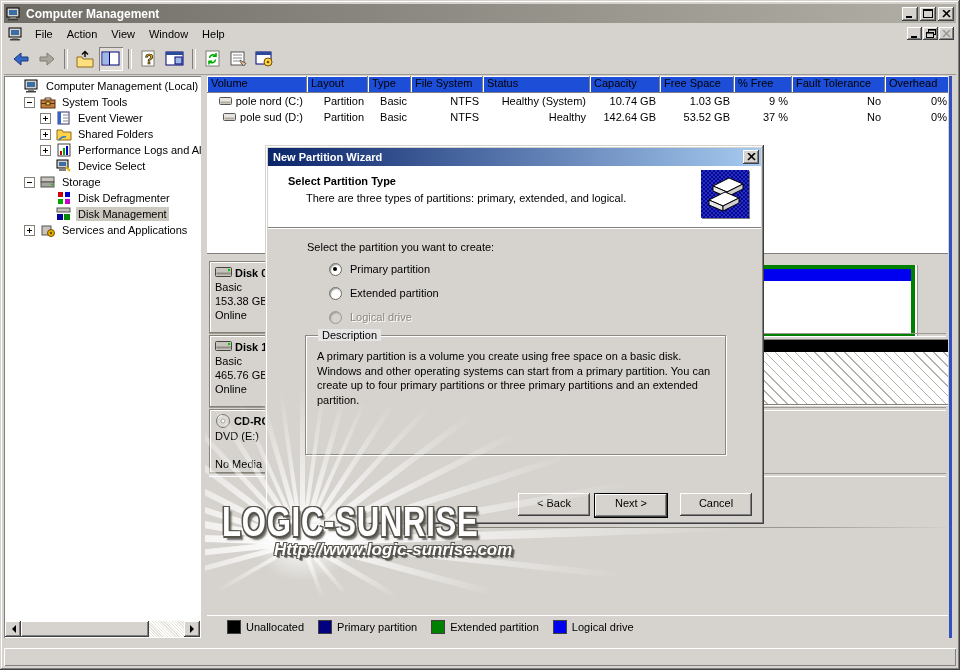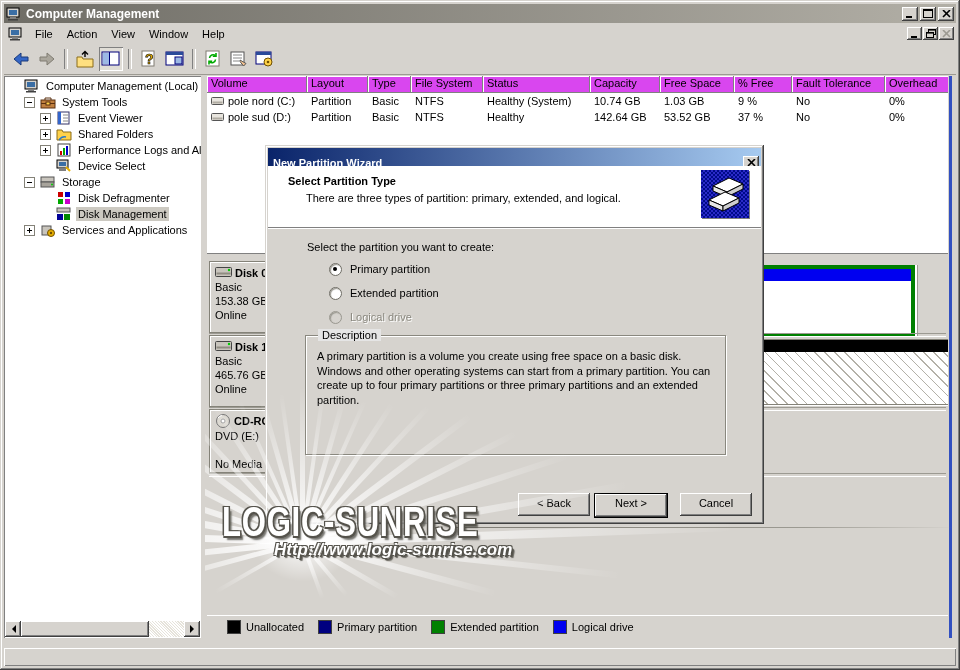--- a/index.html
+++ b/index.html
@@ -53,24 +53,24 @@
     box-shadow:inset -1px -1px 0 #404040,inset 1px 1px 0 #fff,inset -2px -2px 0 #808080;}
   .sthumb{width:128px;height:16px;background:#d6d3ce;
     box-shadow:inset -1px -1px 0 #404040,inset 1px 1px 0 #fff,inset -2px -2px 0 #808080;}
   .strack{flex:1;background:repeating-linear-gradient(45deg,#fff 0 1px,#e6e3da 1px 2px);}
   .arr{width:0;height:0;border:4px solid transparent;}
   .arr.l{border-right-color:#000;margin-left:-3px;}
   .arr.r{border-left-color:#000;margin-right:-3px;}
   
   .vol-list{position:absolute;left:0;top:0;width:741px;height:177px;background:#fff;}
   .vhead{display:flex;height:17px;}
-  .vh{flex:none;background:#d946ef;padding:1px 4px;white-space:nowrap;overflow:hidden;
+  .vh{flex:none;background:#1d4ed8;padding:1px 4px;white-space:nowrap;overflow:hidden;
     box-shadow:inset -1px -1px 0 #808080,inset 1px 1px 0 #fff;}
   .vrow{display:flex;height:16px;align-items:center;}
-  .vc{flex:none;padding:0 4px;white-space:nowrap;overflow:hidden;display:flex;align-items:center;gap:3px;}
+  .vc{flex:none;padding:0 4px;white-space:nowrap;overflow:hidden;display:flex;align-items:center;gap:3px;justify-content:flex-end;}
   .c0{width:92px}.c1{width:53px}.c2{width:35px}.c3{width:64px}.c4{width:99px}
   .c5{width:62px}.c6{width:66px}.c7{width:50px}.c8{width:85px}.c9{width:58px}
   .vol-div{position:absolute;left:0;top:177px;width:741px;height:3px;
     border-top:1px solid #808080;border-bottom:1px solid #fff;background:#d6d3ce;}
   
   .disk-area{position:absolute;left:0;top:180px;width:741px;height:360px;background:#d6d3ce;}
   .drow{position:absolute;left:2px;width:737px;}
   .dhdr{position:absolute;left:0;top:0;width:100px;bottom:0;background:#d6d3ce;
     border:1px solid #848278;box-shadow:inset 1px 1px 0 #fff;padding:4px 0 0 5px;overflow:hidden;}
   .dname{font-weight:bold;display:flex;align-items:center;gap:2px;white-space:nowrap;}
@@ -88,21 +88,21 @@
     border-top:1px solid #fff;display:flex;align-items:center;padding-left:20px;gap:14px;}
   .litem{display:flex;align-items:center;gap:5px;}
   .lsq{width:12px;height:12px;border:1px solid #404040;flex:none;}
   
   .statusbar{position:absolute;left:4px;right:4px;bottom:4px;height:18px;background:#d6d3ce;
     box-shadow:inset 1px 1px 0 #fff,inset -1px -1px 0 #808080;}
   
   .dialog{position:absolute;left:265px;top:145px;width:499px;height:379px;background:#d6d3ce;z-index:50;
     box-shadow:inset -1px -1px 0 #404040,inset 1px 1px 0 #d6d3ce,inset -2px -2px 0 #808080,inset 2px 2px 0 #fff;}
   .dtitle{position:absolute;left:3px;top:3px;right:3px;height:18px;
-    background:linear-gradient(90deg,#0a246a,#a6caf0);display:flex;align-items:center;padding:6px 2px 0 5px;}
+    background:linear-gradient(90deg,#0a246a,#a6caf0);display:flex;align-items:center;padding:0 2px 0 5px;}
   .dtitle .ttl{color:#fff;font-weight:bold;flex:1;}
   .dhead{position:absolute;left:3px;top:21px;right:3px;height:61px;background:#fff;
     border-bottom:1px solid #808080;box-shadow:0 1px 0 #fff;}
   .dhead .h1{position:absolute;left:20px;top:9px;font-weight:bold;}
   .dhead .h2{position:absolute;left:38px;top:26px;}
   .wiz-icon{position:absolute;right:12px;top:4px;width:48px;height:48px;background:#000a8a;
     background-image:repeating-conic-gradient(#2a2ac8 0 25%,transparent 0 50%);background-size:4px 4px;
     box-shadow:1px 1px 0 #808080;}
   .dbody-prompt{position:absolute;left:42px;top:96px;}
   .radio-row{position:absolute;left:64px;display:flex;align-items:center;gap:8px;height:14px;}
@@ -570,21 +570,21 @@
     <div class="dtitle">
       <span class="ttl">New Partition Wizard</span>
       <span class="capbtn">
           <svg width="9" height="8">
             <path d="M1 0 L8 7 M8 0 L1 7" stroke="#000" stroke-width="1.6"></path>
           </svg>
         </span>
     </div>
     <div class="dhead">
       <div class="h1">Select Partition Type</div>
-      <div class="h2">There are three types of partition: primary, extended, and logical.</div>
+      <div class="h2">There are three types of partitions: primary, extended, and logical.</div>
       <div class="wiz-icon">
         <svg width="48" height="48" viewBox="0 0 48 48">
             <path d="M12 16 L28 8 L42 14 L26 22 Z" fill="#fff" stroke="#000"></path>
             <path d="M12 16 L26 22 L26 27 L12 21 Z" fill="#e6e6e6" stroke="#000"></path>
             <path d="M26 22 L42 14 L42 19 L26 27 Z" fill="#cfcfcf" stroke="#000"></path>
             <path d="M8 30 L24 22 L38 28 L22 36 Z" fill="#fff" stroke="#000"></path>
             <path d="M8 30 L22 36 L22 41 L8 35 Z" fill="#e6e6e6" stroke="#000"></path>
             <path d="M22 36 L38 28 L38 33 L22 41 Z" fill="#cfcfcf" stroke="#000"></path>
           </svg>
       </div>

